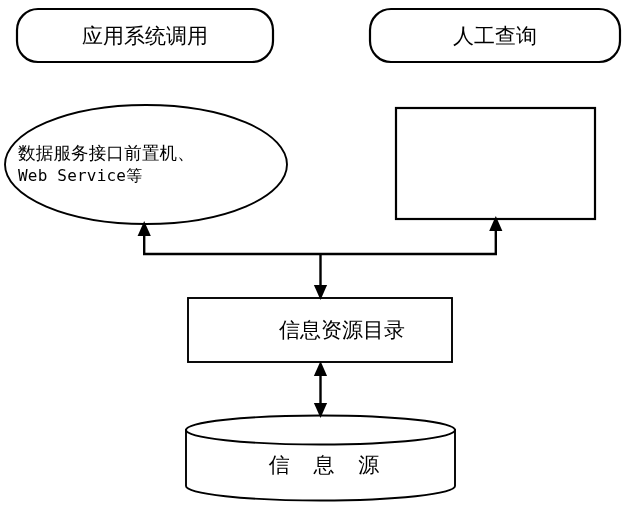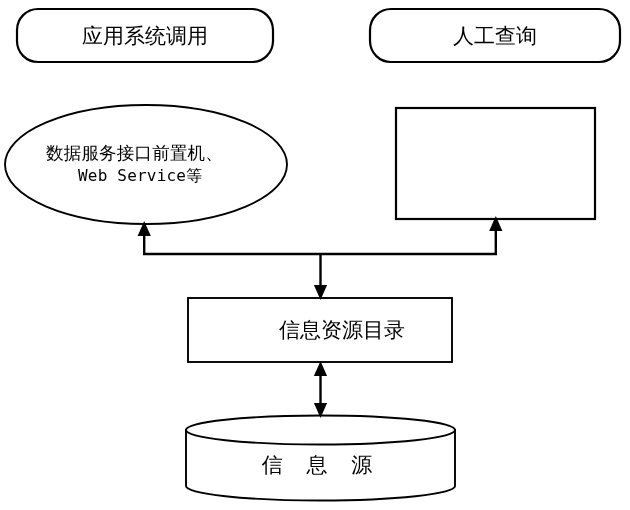--- a/index.html
+++ b/index.html
@@ -69,21 +69,20 @@
   }
   .line-cn {
     font-family: "Liberation Sans", "DejaVu Sans", sans-serif;
     font-size: 17.5px;
     letter-spacing: 0.2px;
   }
   .line-mono {
     font-family: "DejaVu Sans Mono", "Liberation Mono", monospace;
     font-size: 16px;
     letter-spacing: 0.2px;
-    margin-left: 32px;
   }
   .label-spaced {
     letter-spacing: 9px;
     text-indent: 9px;
   }
 </style>
 </head>
 <body>
 
 <div id="diagram-root">
@@ -122,23 +121,23 @@
       <polygon class="arrow-head" points="320.5,361 313.9,376 327.1,376"></polygon>
       <polygon class="arrow-head" points="320.5,418 313.9,403 327.1,403"></polygon>
     </g>
 
   </svg>
 
   <div class="label label-cn" style="left:17px; top:9px; width:256px; height:53px;">应用系统调用</div>
 
   <div class="label label-cn" style="left:370px; top:9px; width:250px; height:53px;">人工查询</div>
 
-  <div class="label label-stack" style="left:46px; top:105px; width:232px; height:119px;">
+  <div class="label label-stack" style="left:18px; top:105px; width:232px; height:119px;">
     <span class="line-cn">数据服务接口前置机、</span>
     <span class="line-mono">Web Service等</span>
   </div>
 
 
   <div class="label label-cn" style="left:188px; top:298px; width:308px; height:64px;">信息资源目录</div>
 
-  <div class="label label-cn label-spaced" style="left:175px; top:437px; width:284px; height:56px;">信 息 源</div>
+  <div class="label label-cn label-spaced" style="left:182px; top:437px; width:284px; height:56px;">信 息 源</div>
 
 </div>
 
 </body></html>

